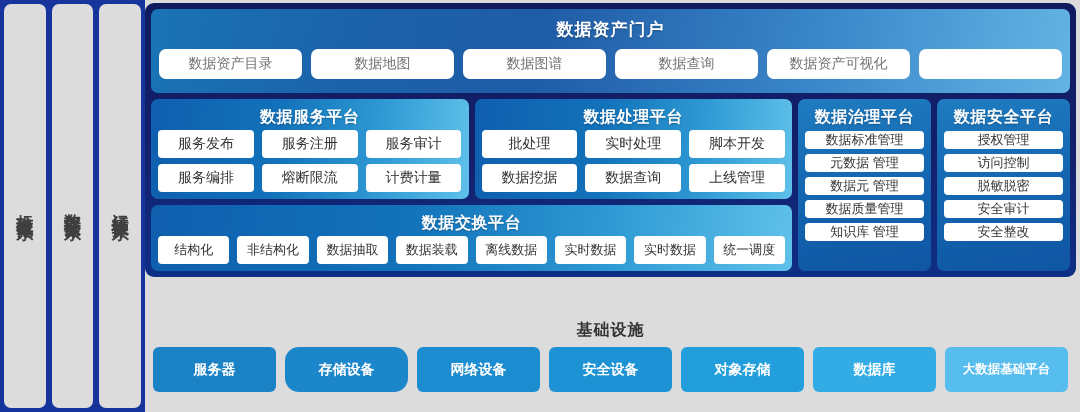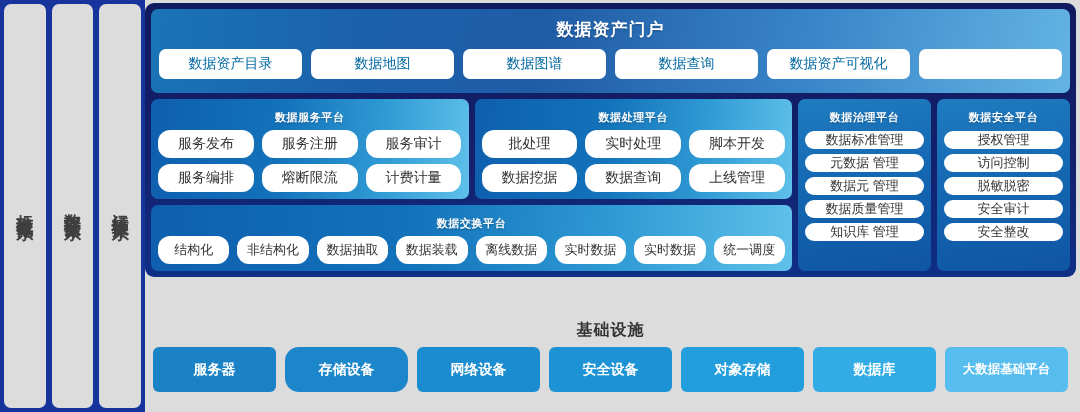--- a/index.html
+++ b/index.html
@@ -73,51 +73,51 @@
     line-height: 30px;
     text-shadow: 0 1px 2px rgba(0,0,0,.28);
   }
   .portal-pills { display: flex; gap: 9px; margin-top: 4px; }
   .portal-pill {
     flex: 1 1 0;
     background: #ffffff;
     border-radius: 7px;
     height: 30px;
     display: flex; align-items: center; justify-content: center;
-    color: #0369a1;
+    color: #737373;
     font-size: 14px;
     white-space: nowrap;
   }
 
   
   .mid-row { display: flex; gap: 6px; align-items: stretch; }
   .mid-left  { flex: 1 1 auto; display: flex; flex-direction: column; gap: 6px; }
   .mid-right { flex: 0 0 272px; display: flex; gap: 6px; }
 
   .panel {
     border-radius: 7px;
     padding: 5px 7px 7px 7px;
     display: flex; flex-direction: column;
   }
   .panel-blue   { background: linear-gradient(95deg,#0f5fae 0%, #1272ba 40%, #2f9ad4 72%, #5fc1ea 100%); }
   .panel-blue-v { background: linear-gradient(170deg,#1f7cc0 0%, #1568b2 45%, #0f55a3 100%); }
   .panel-title {
     text-align: center;
     color: #ffffff;
-    font-size: 11px;
+    font-size: 16px;
     font-weight: 700;
     letter-spacing: .6px;
     line-height: 26px;
     text-shadow: 0 1px 2px rgba(0,0,0,.25);
   }
   .pill-grid { display: flex; flex-direction: column; gap: 6px; }
   .pill-row  { display: flex; gap: 8px; }
   .pill {
     background: #ffffff;
-    border-radius: 12px;
+    border-radius: 4px;
     height: 28px;
     flex: 1 1 0;
     display: flex; align-items: center; justify-content: center;
     color: #333333;
     font-size: 14px;
     white-space: nowrap;
   }
 
   
   .top-pair { display: flex; gap: 6px; }

